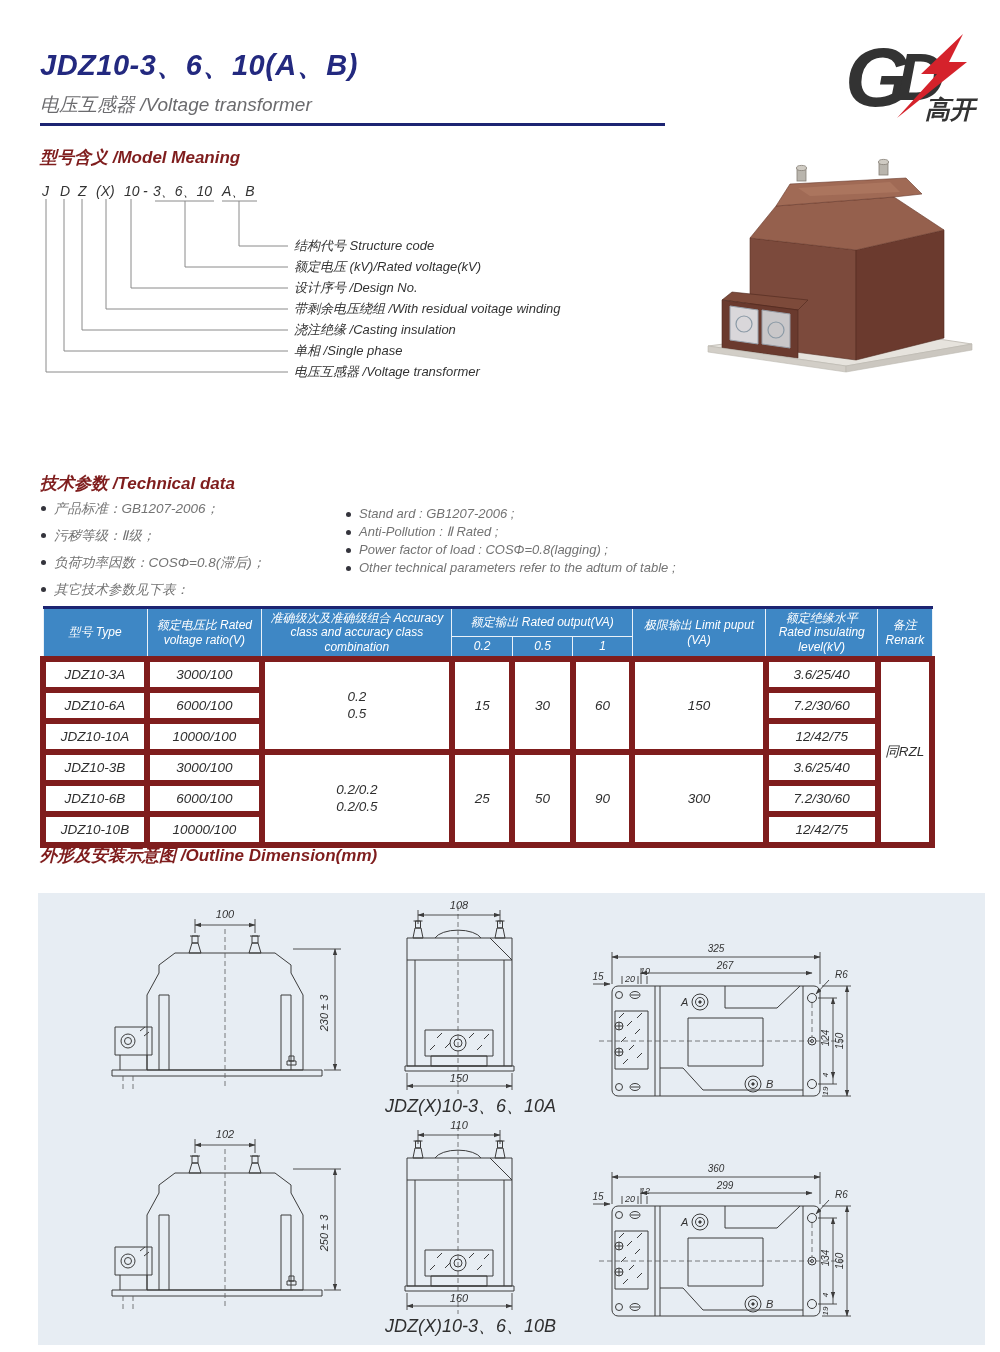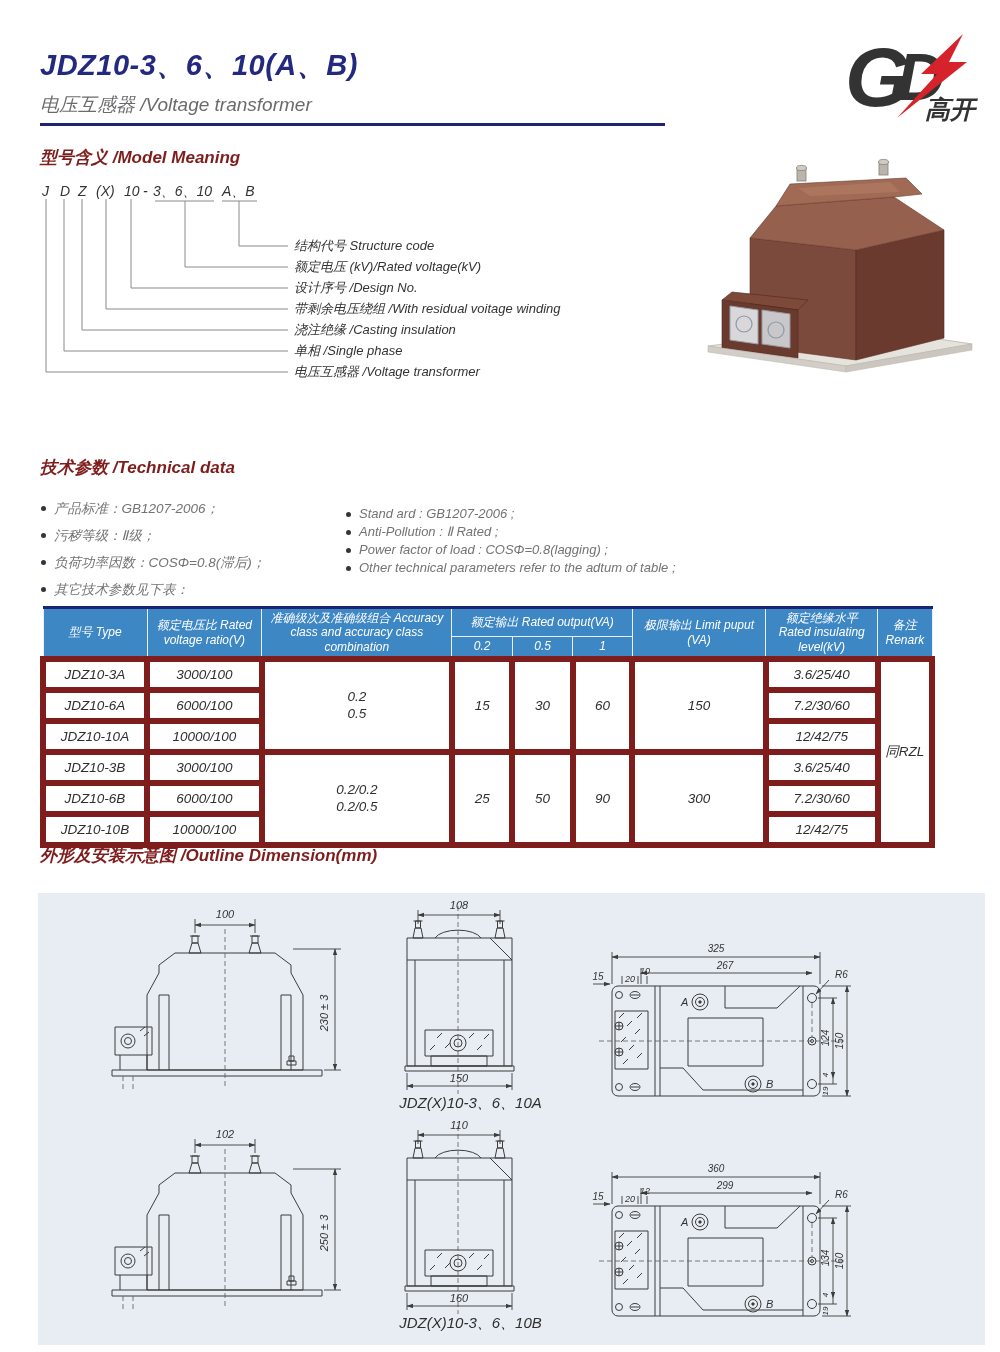--- a/index.html
+++ b/index.html
@@ -8,21 +8,21 @@
   .abs{position:absolute;}
 
   
   .title{left:40px;top:46px;font-size:29px;font-weight:bold;color:#23297f;letter-spacing:.5px;}
   .subtitle{left:40px;top:92px;font-size:19px;color:#6b6b6e;}
   .rule{left:40px;top:123px;width:625px;height:3px;background:#1d2472;}
 
   
   .sec-h{font-size:17px;font-weight:bold;color:#7f1d1d;}
   .h-model{left:40px;top:146px;}
-  .h-tech{left:40px;top:456px;}
+  .h-tech{left:40px;top:472px;}
   .h-outline{left:40px;top:844px;}
 
   
   .bullets{font-size:13.5px;color:#737373;}
   .bul-left{left:40px;top:500px;width:300px;}
   .bul-right{left:345px;top:506px;width:400px;font-size:13px;}
   .bullet{position:relative;padding-left:14px;}
   .bul-left .bullet{margin-bottom:9px;}
   .bul-right .bullet{margin-bottom:3px;}
   .dot{position:absolute;left:1px;top:6px;width:5px;height:5px;border-radius:50%;background:#34343c;}
@@ -33,21 +33,21 @@
   .spec-table th{background:#3e87c5;color:#fff;font-weight:normal;font-size:12px;line-height:1.2;
                  border:1px solid #e9f1f8;padding:2px 2px;text-align:center;vertical-align:middle;}
   .spec-table td{border:6px solid #7f1d1d;font-size:13.5px;color:#2e2e2e;text-align:center;
                  vertical-align:middle;height:25px;padding:0 2px;background:#fff;}
   .spec-table tr.grp td{border-top:2px solid #4d4d4d;}
   .acc-cell div{line-height:1.25;}
 
   
   .panel{left:38px;top:893px;width:947px;height:452px;background:#e7edf3;}
   .draw{position:absolute;}
-  .caption{position:absolute;font-size:15px;color:#2f2f2f;text-align:center;}
+  .caption{position:absolute;font-size:18px;color:#2f2f2f;text-align:center;}
   svg text{font-family:"Liberation Sans",sans-serif;fill:#333;}
   .dwg line,.dwg path,.dwg rect,.dwg circle,.dwg ellipse,.dwg polyline,.dwg polygon{vector-effect:non-scaling-stroke;}
 </style>
 </head>
 <body>
 
 <div class="page">
 
   <div class="abs title">JDZ10-3、6、10(A、B)</div>
   <div class="abs subtitle">电压互感器 /Voltage transformer</div>

